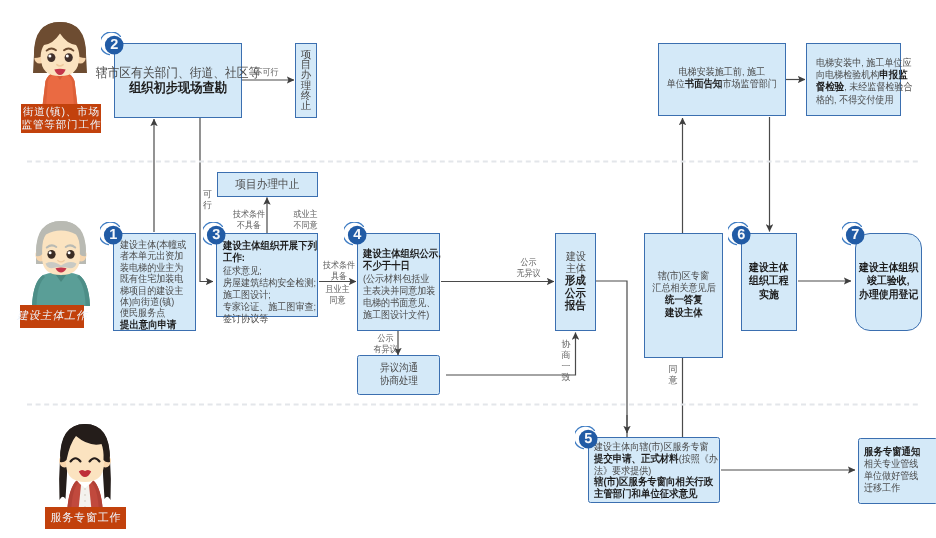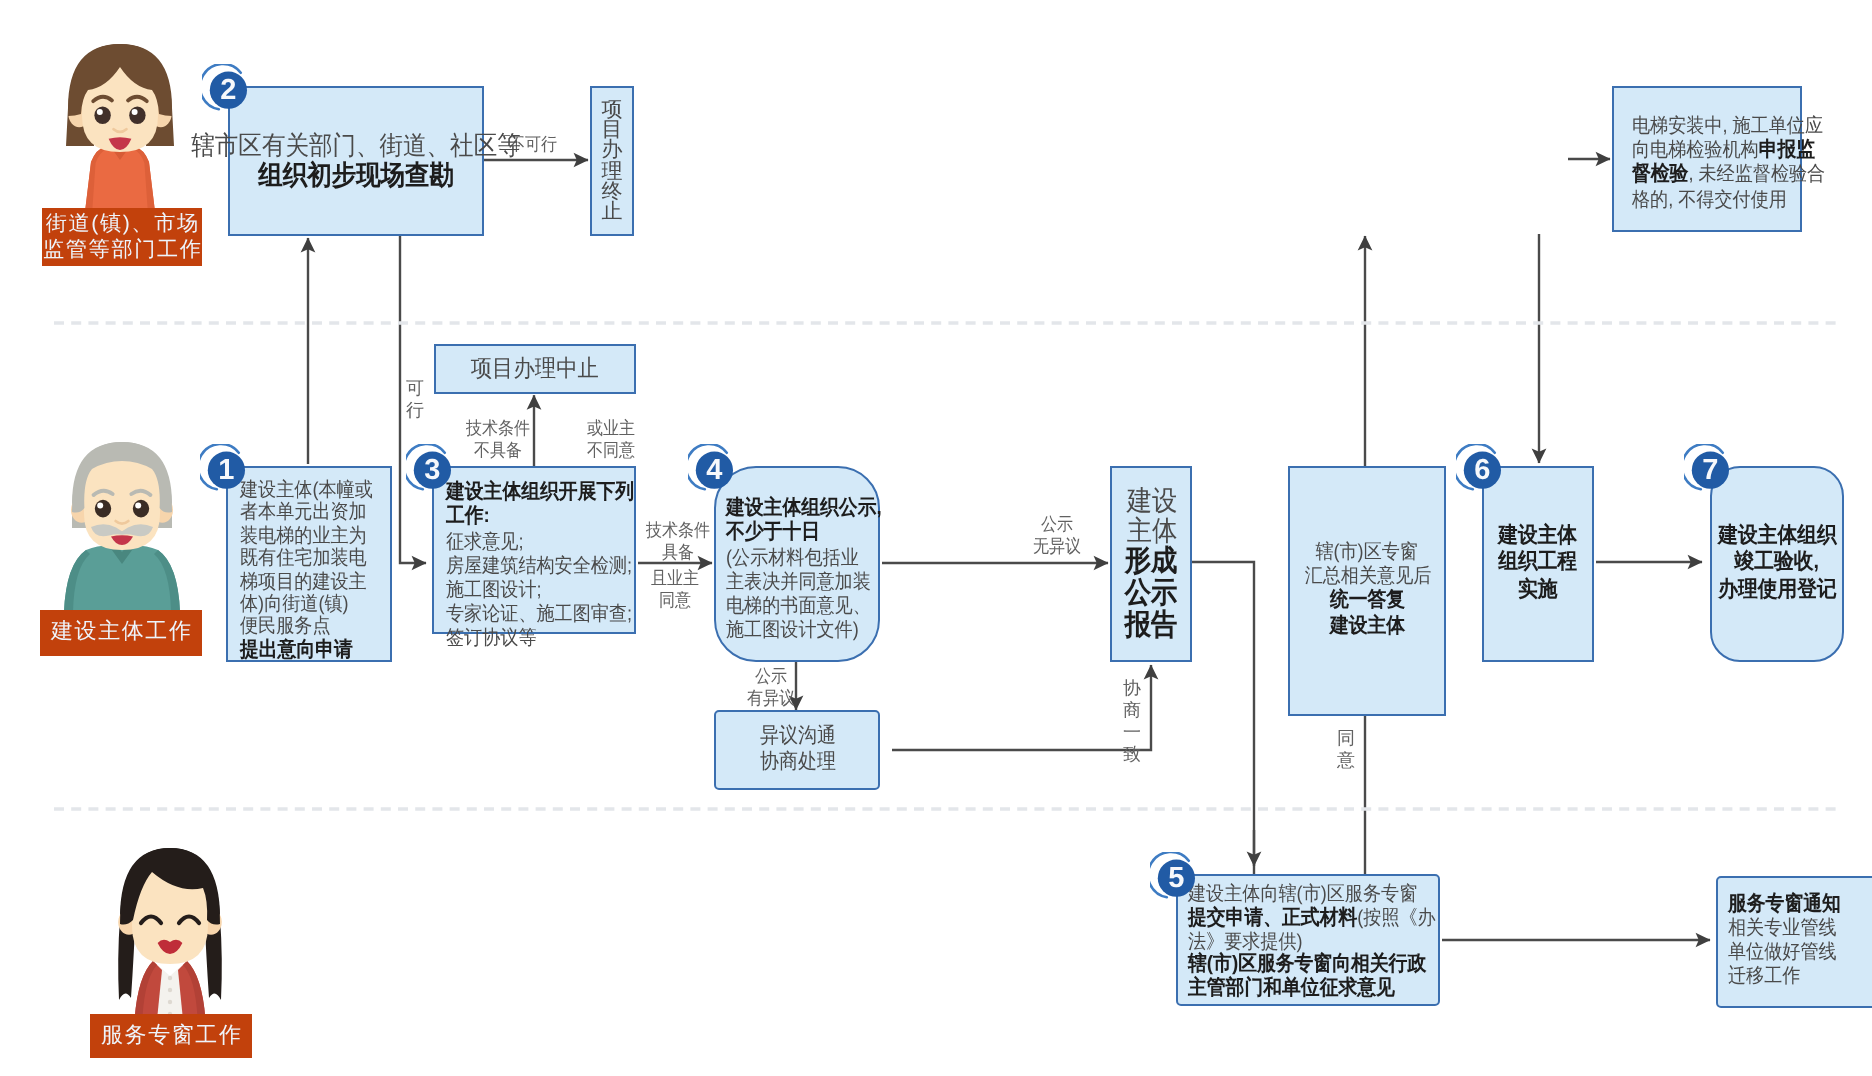--- a/index.html
+++ b/index.html
@@ -232,21 +232,21 @@
       <path d="M40.5 44.5 Q45.5 38 50.5 44.5" stroke="#241d1a" stroke-width="2.1" fill="none" stroke-linecap="round"></path>
 
       <path d="M29.8 54.5 Q32.5 51.6 36 54 Q39.5 51.6 42.2 54.5 Q39.5 60 36 60 Q32.5 60 29.8 54.5 Z" fill="#bf2d39"></path>
     </svg>
   </div>
 
   <div class="plate" style="left:21px;top:104px;width:80px;height:29px;font-size:10.6px;letter-spacing:.6px;">
     <span class="pl">街道(镇)、市场</span>
     <span class="pl">监管等部门工作</span>
   </div>
-  <div class="plate" style="left:20px;top:305px;width:81px;height:23px;">
+  <div class="plate" style="left:20px;top:305px;width:64px;height:23px;font-style:italic;">
     <span class="pl">建设主体工作</span>
   </div>
   <div class="plate" style="left:45px;top:507px;width:81px;height:22px;">
     <span class="pl">服务专窗工作</span>
   </div>
 
   <div class="badge" style="left:101px;top:32px;">
       <svg width="26" height="26" viewBox="0 0 26 26">
         <path d="M21.98 5.98 A11.4 11.4 0 1 0 11.02 24.23" fill="none" stroke="#3e7cc3" stroke-width="1.3" stroke-linecap="round" transform="translate(-2.6,-1.6)"></path>
         <circle cx="13.2" cy="13.1" r="9.3" fill="#215ba5"></circle>
@@ -330,35 +330,35 @@
   <div class="box lft" id="b-box3" style="left:216px;top:233px;width:102px;height:84px;font-size:10px;align-items:flex-start;padding:7px 0 0 6px;justify-content:flex-start;">
       <span class="ln"><b>建设主体组织开展下列</b></span>
       <span class="ln"><b>工作:</b></span>
       <span class="ln">征求意见;</span>
       <span class="ln">房屋建筑结构安全检测;</span>
       <span class="ln">施工图设计;</span>
       <span class="ln">专家论证、施工图审查;</span>
       <span class="ln">签订协议等</span>
     </div>
 
-  <div class="box lft" id="b-box4" style="left:357px;top:233px;width:83px;height:98px;font-size:10px;align-items:flex-start;padding:15px 0 0 5px;justify-content:flex-start;border-radius:21px;">
+  <div class="box lft" id="b-box4" style="left:357px;top:233px;width:83px;height:98px;font-size:10px;align-items:flex-start;padding:15px 0 0 5px;justify-content:flex-start;">
       <span class="ln"><b>建设主体组织公示,</b></span>
       <span class="ln"><b>不少于十日</b></span>
       <span class="ln">(公示材料包括业</span>
       <span class="ln">主表决并同意加装</span>
       <span class="ln">电梯的书面意见、</span>
       <span class="ln">施工图设计文件)</span>
     </div>
 
   <div class="box rounded" id="b-dispute" style="left:357px;top:355px;width:83px;height:40px;font-size:10.5px;">
       <span class="ln">异议沟通</span>
       <span class="ln">协商处理</span>
     </div>
 
-  <div class="box" id="b-report" style="left:555px;top:233px;width:41px;height:98px;font-size:14px;line-height:1.1;">
+  <div class="box" id="b-report" style="left:555px;top:233px;width:41px;height:98px;font-size:11px;line-height:1.1;">
       <span class="ln">建设</span>
       <span class="ln">主体</span>
       <span class="ln"><b>形成</b></span>
       <span class="ln"><b>公示</b></span>
       <span class="ln"><b>报告</b></span>
     </div>
 
   <div class="box" id="b-reply" style="left:644px;top:233px;width:79px;height:125px;font-size:10px;">
       <span class="ln">辖(市)区专窗</span>
       <span class="ln">汇总相关意见后</span>
@@ -371,20 +371,24 @@
       <span class="ln"><b>组织工程</b></span>
       <span class="ln"><b>实施</b></span>
     </div>
 
   <div class="box" id="b-box7" style="left:855px;top:233px;width:67px;height:98px;font-size:10.5px;border-radius:15px;">
       <span class="ln"><b>建设主体组织</b></span>
       <span class="ln"><b>竣工验收,</b></span>
       <span class="ln"><b>办理使用登记</b></span>
     </div>
 
+  <div class="box" id="b-notify" style="left:658px;top:43px;width:128px;height:73px;font-size:10px;">
+      <span class="ln"><span>电梯安装施工前, 施工</span></span>
+      <span class="ln"><span>单位</span><b>书面告知</b><span>市场监管部门</span></span>
+    </div>
 
   <div class="box lft" id="b-inspect" style="left:806px;top:43px;width:95px;height:73px;font-size:10px;align-items:flex-start;padding:14px 0 0 9px;justify-content:flex-start;">
       <span class="ln"><span>电梯安装中, 施工单位应</span></span>
       <span class="ln"><span>向电梯检验机构</span><b>申报监</b></span>
       <span class="ln"><b>督检验</b><span>, 未经监督检验合</span></span>
       <span class="ln"><span>格的, 不得交付使用</span></span>
     </div>
 
   <div class="box rounded lft" id="b-box5" style="left:588px;top:437px;width:132px;height:66px;font-size:10px;align-items:flex-start;padding:4px 0 0 5px;justify-content:flex-start;line-height:1.16;">
       <span class="ln"><span>建设主体向辖(市)区服务专窗</span></span>

